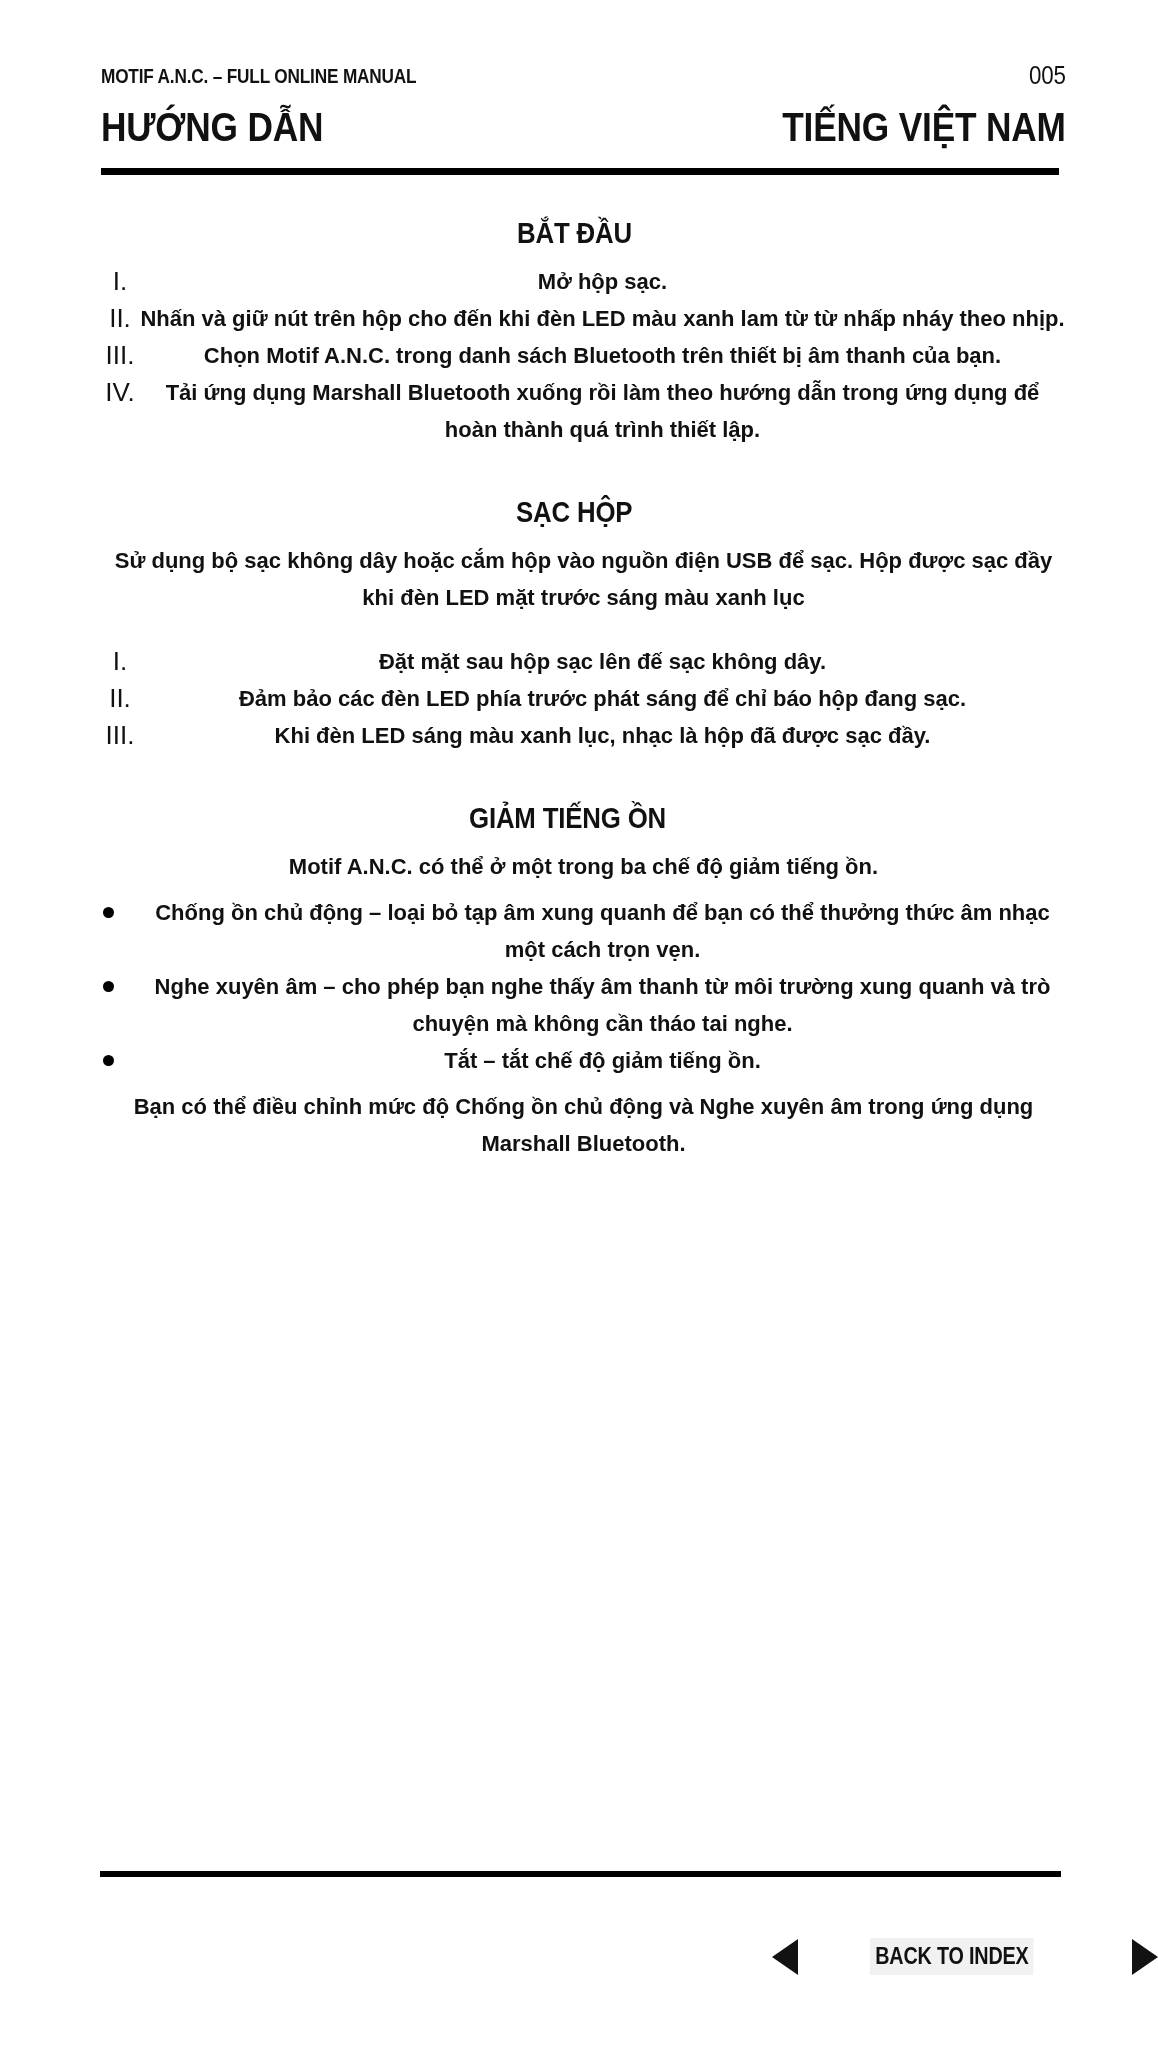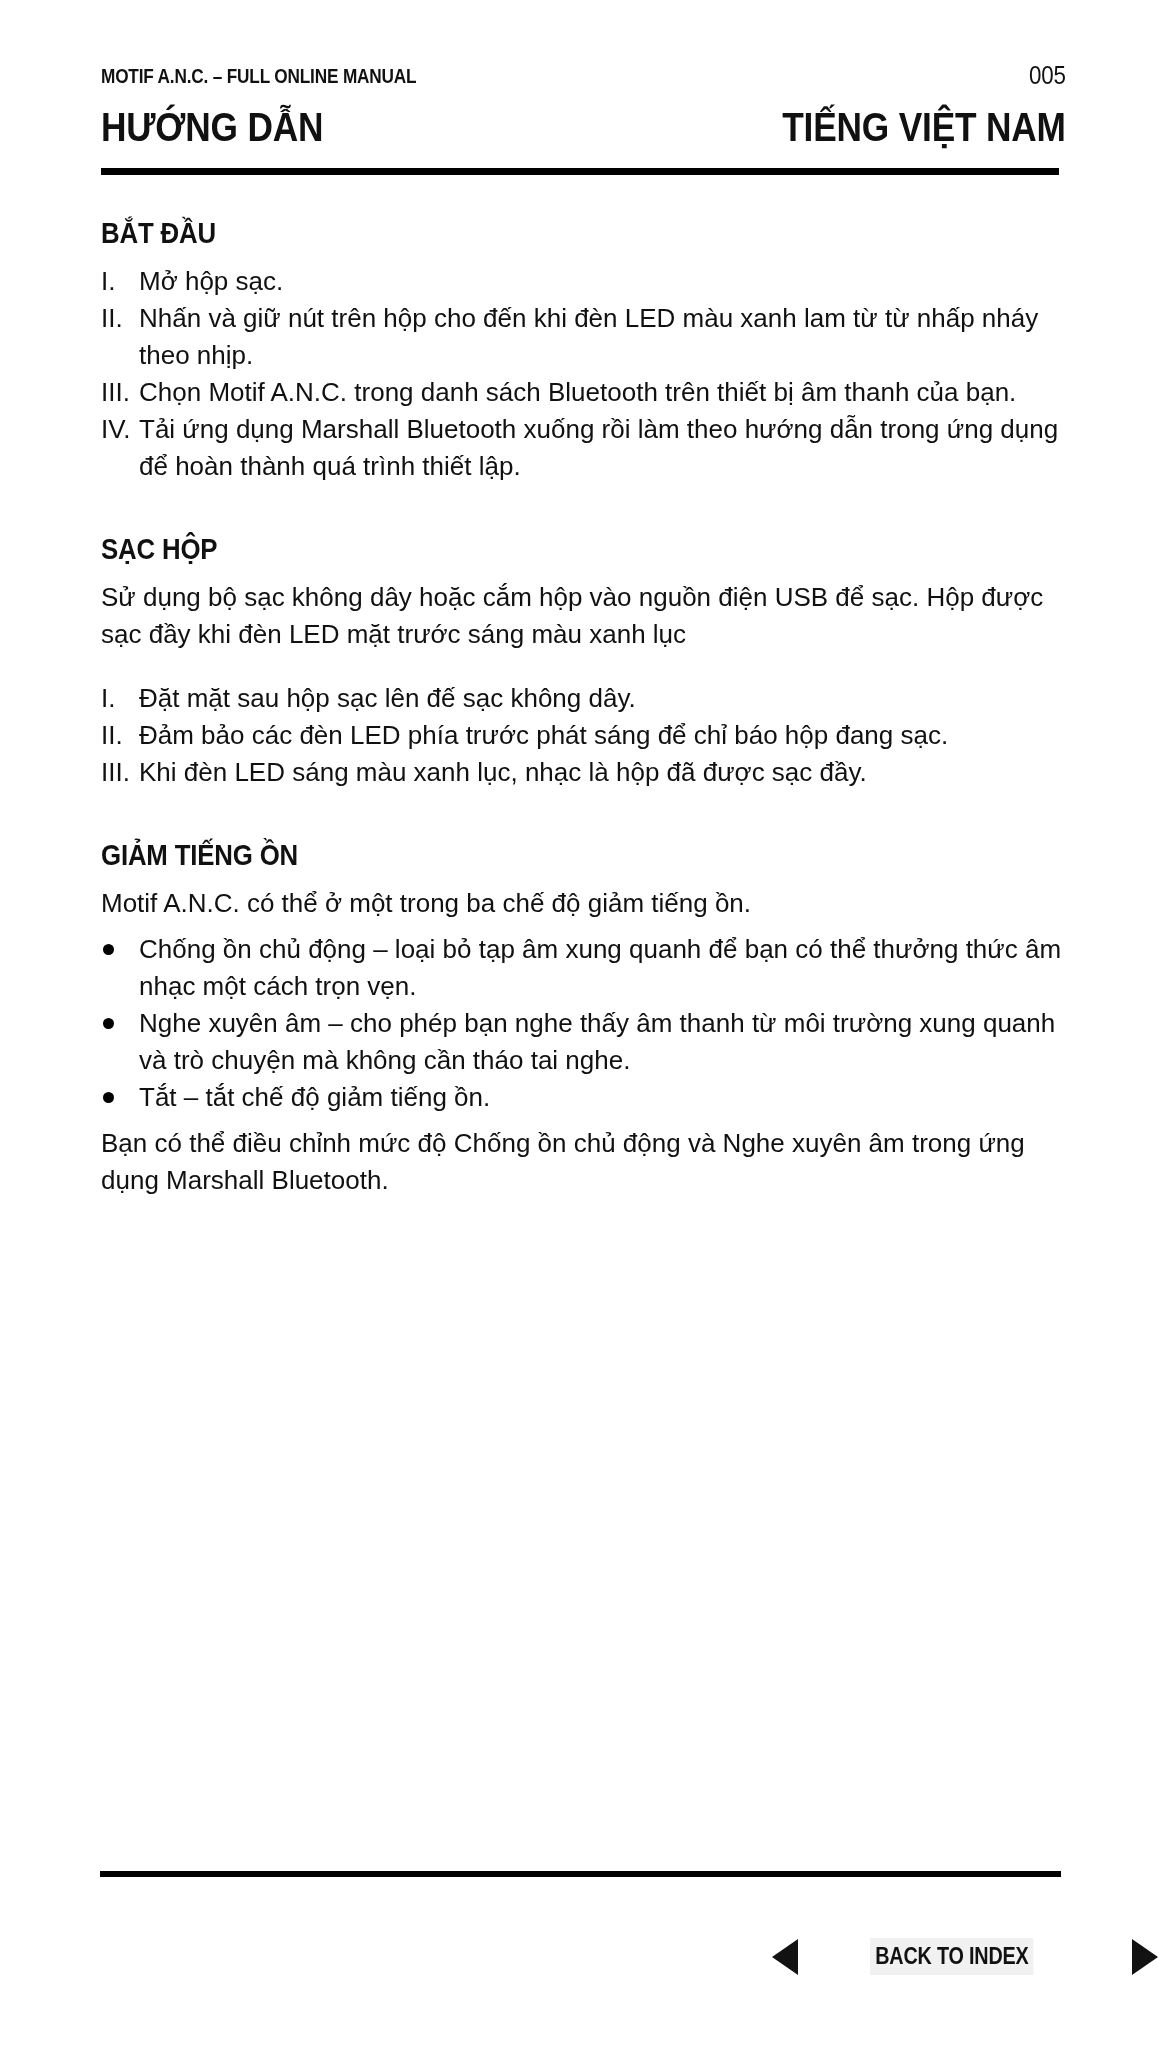--- a/index.html
+++ b/index.html
@@ -52,33 +52,33 @@
     font-weight: 700;
     line-height: 46px;
     white-space: nowrap;
   }
   .rule {
     margin-top: 18px;
     width: 958px;
     height: 7px;
     background: #000000;
   }
-  section { margin-top: 46px; }
+  section { margin-top: 46px; text-align: center; }
   section.first { margin-top: 40px; }
   h2 {
     font-size: 30px;
     font-weight: 700;
     line-height: 36px;
     margin-bottom: 12px;
     white-space: nowrap;
   }
   p, .li-txt {
-    font-size: 26px;
+    font-size: 22px;
     line-height: 37px;
-    font-weight: 400;
+    font-weight: 700;
   }
   p { margin-bottom: 27px; }
   p.tight { margin-bottom: 9px; }
   p.last { margin-bottom: 0; }
   ol.roman, ul.dots { list-style: none; }
   ol.roman li, ul.dots li {
     display: flex;
     align-items: flex-start;
   }
   .li-num {

